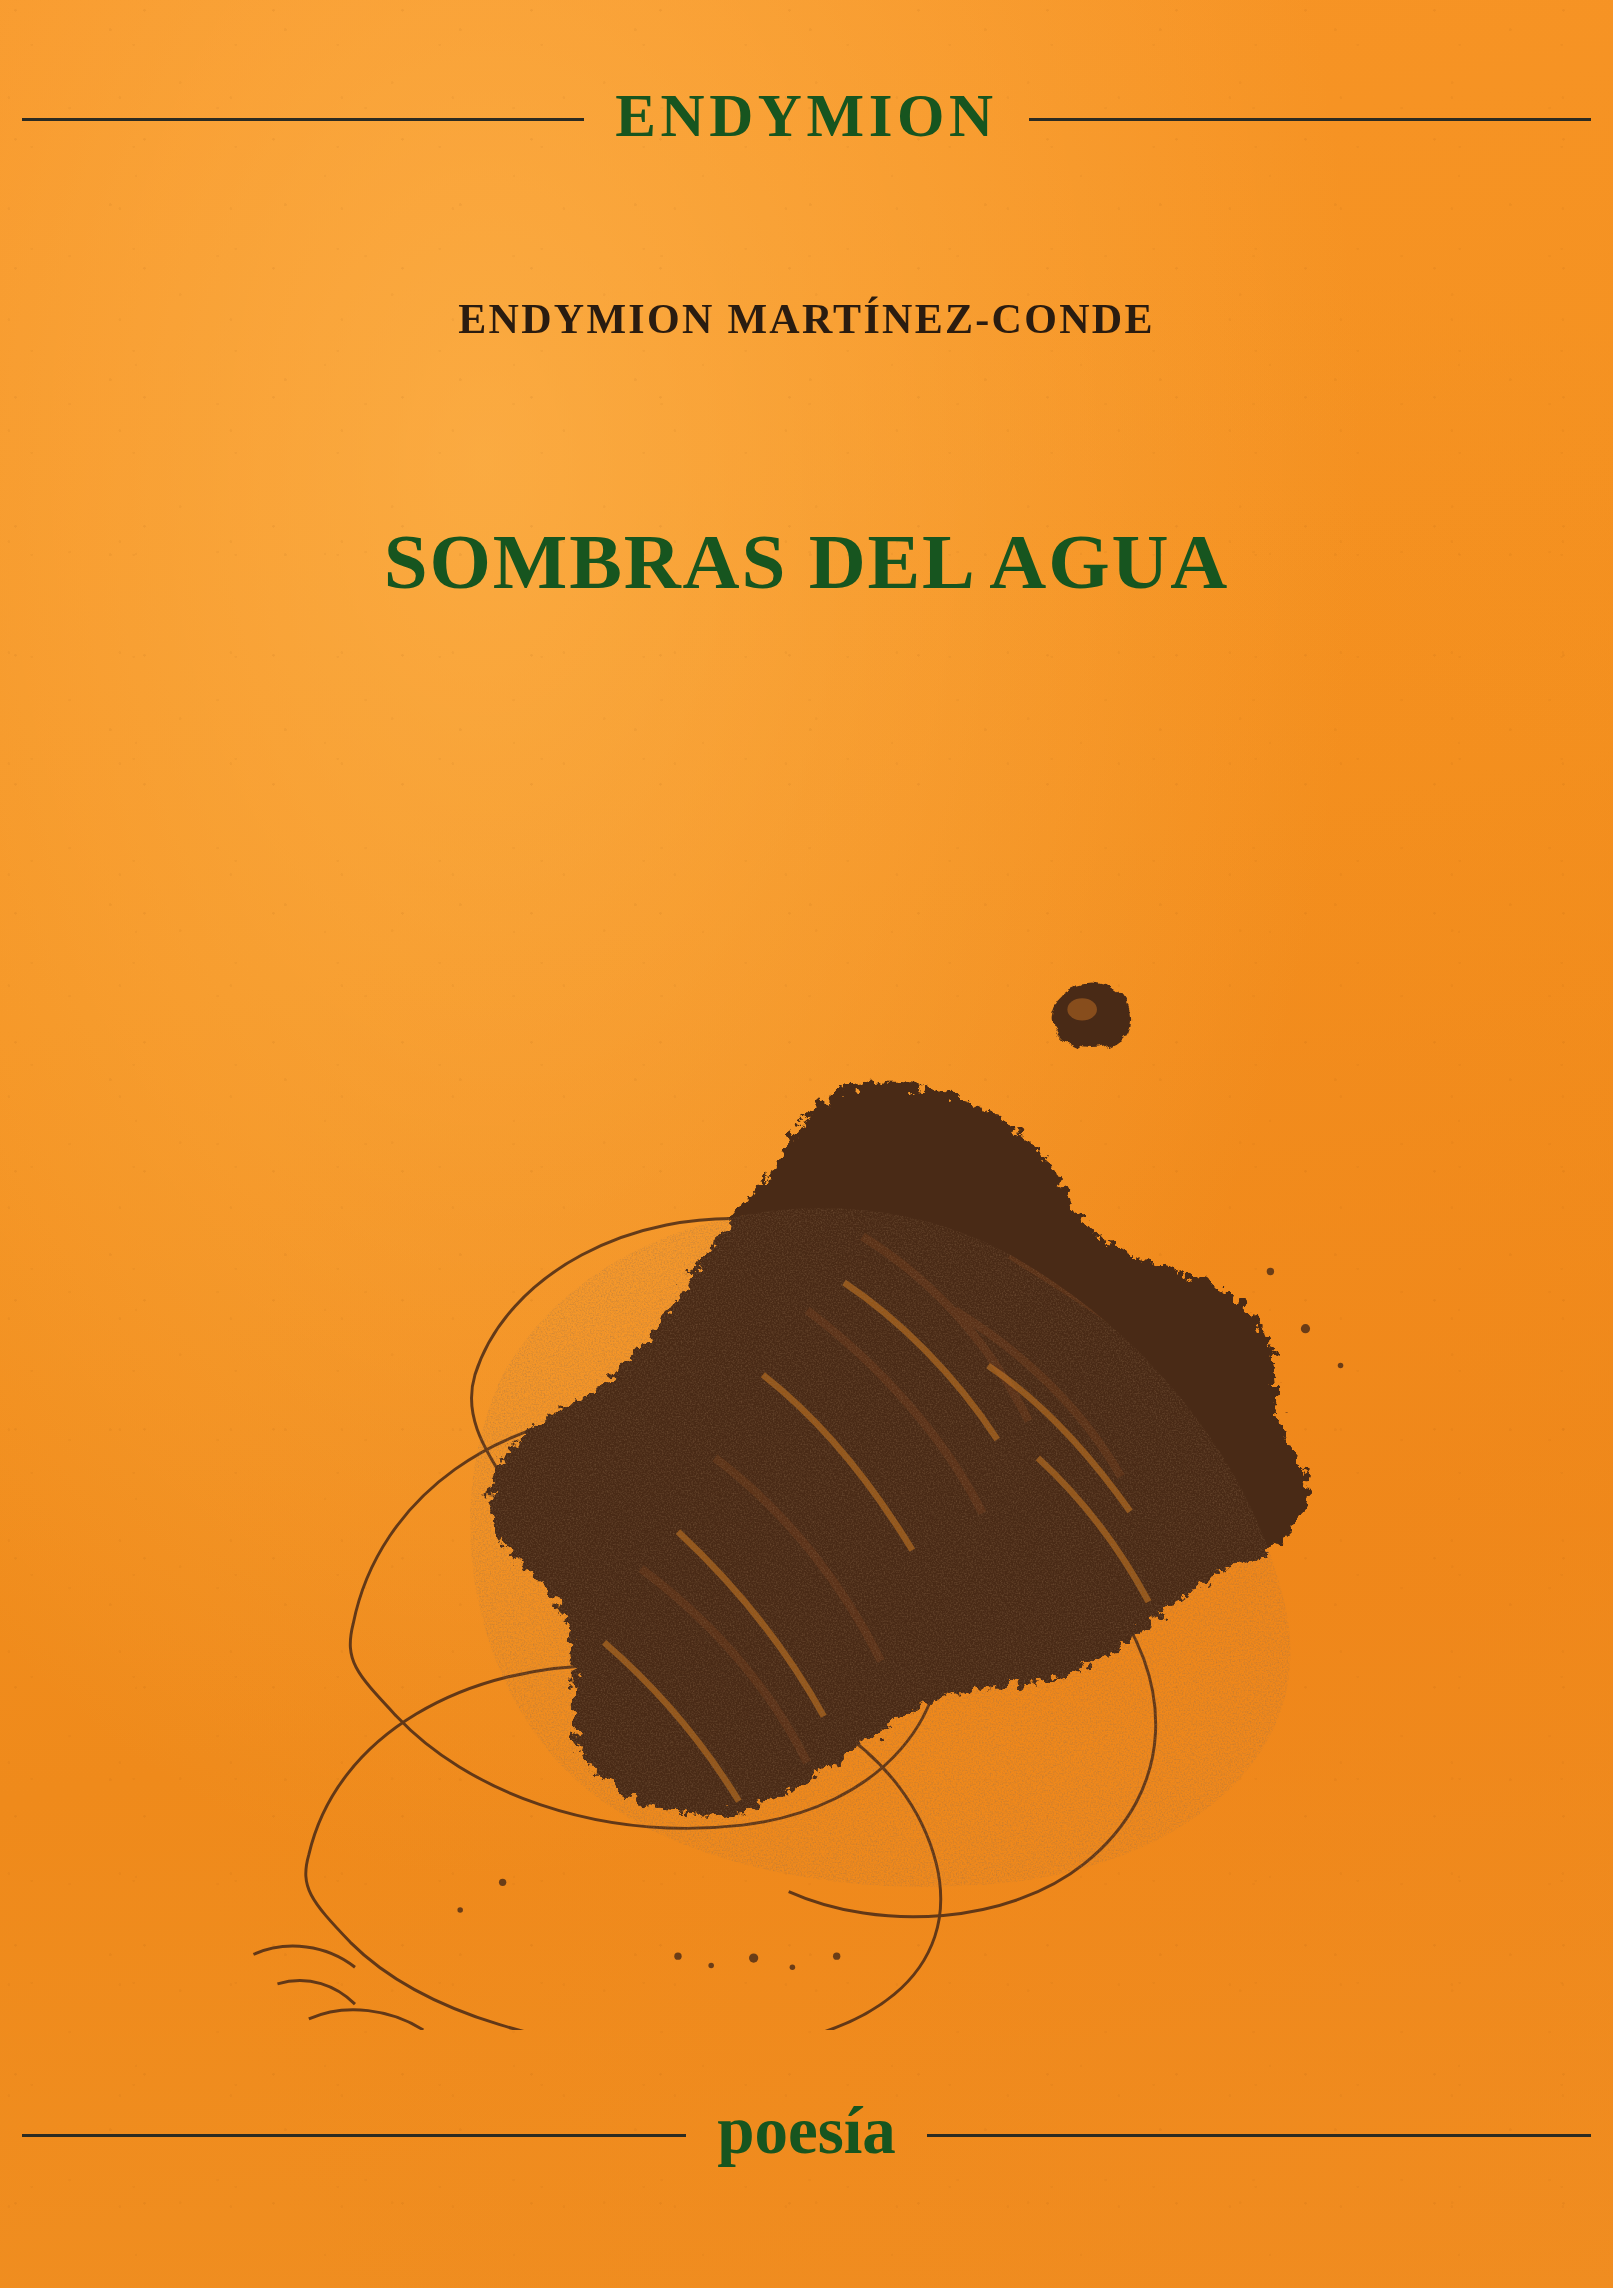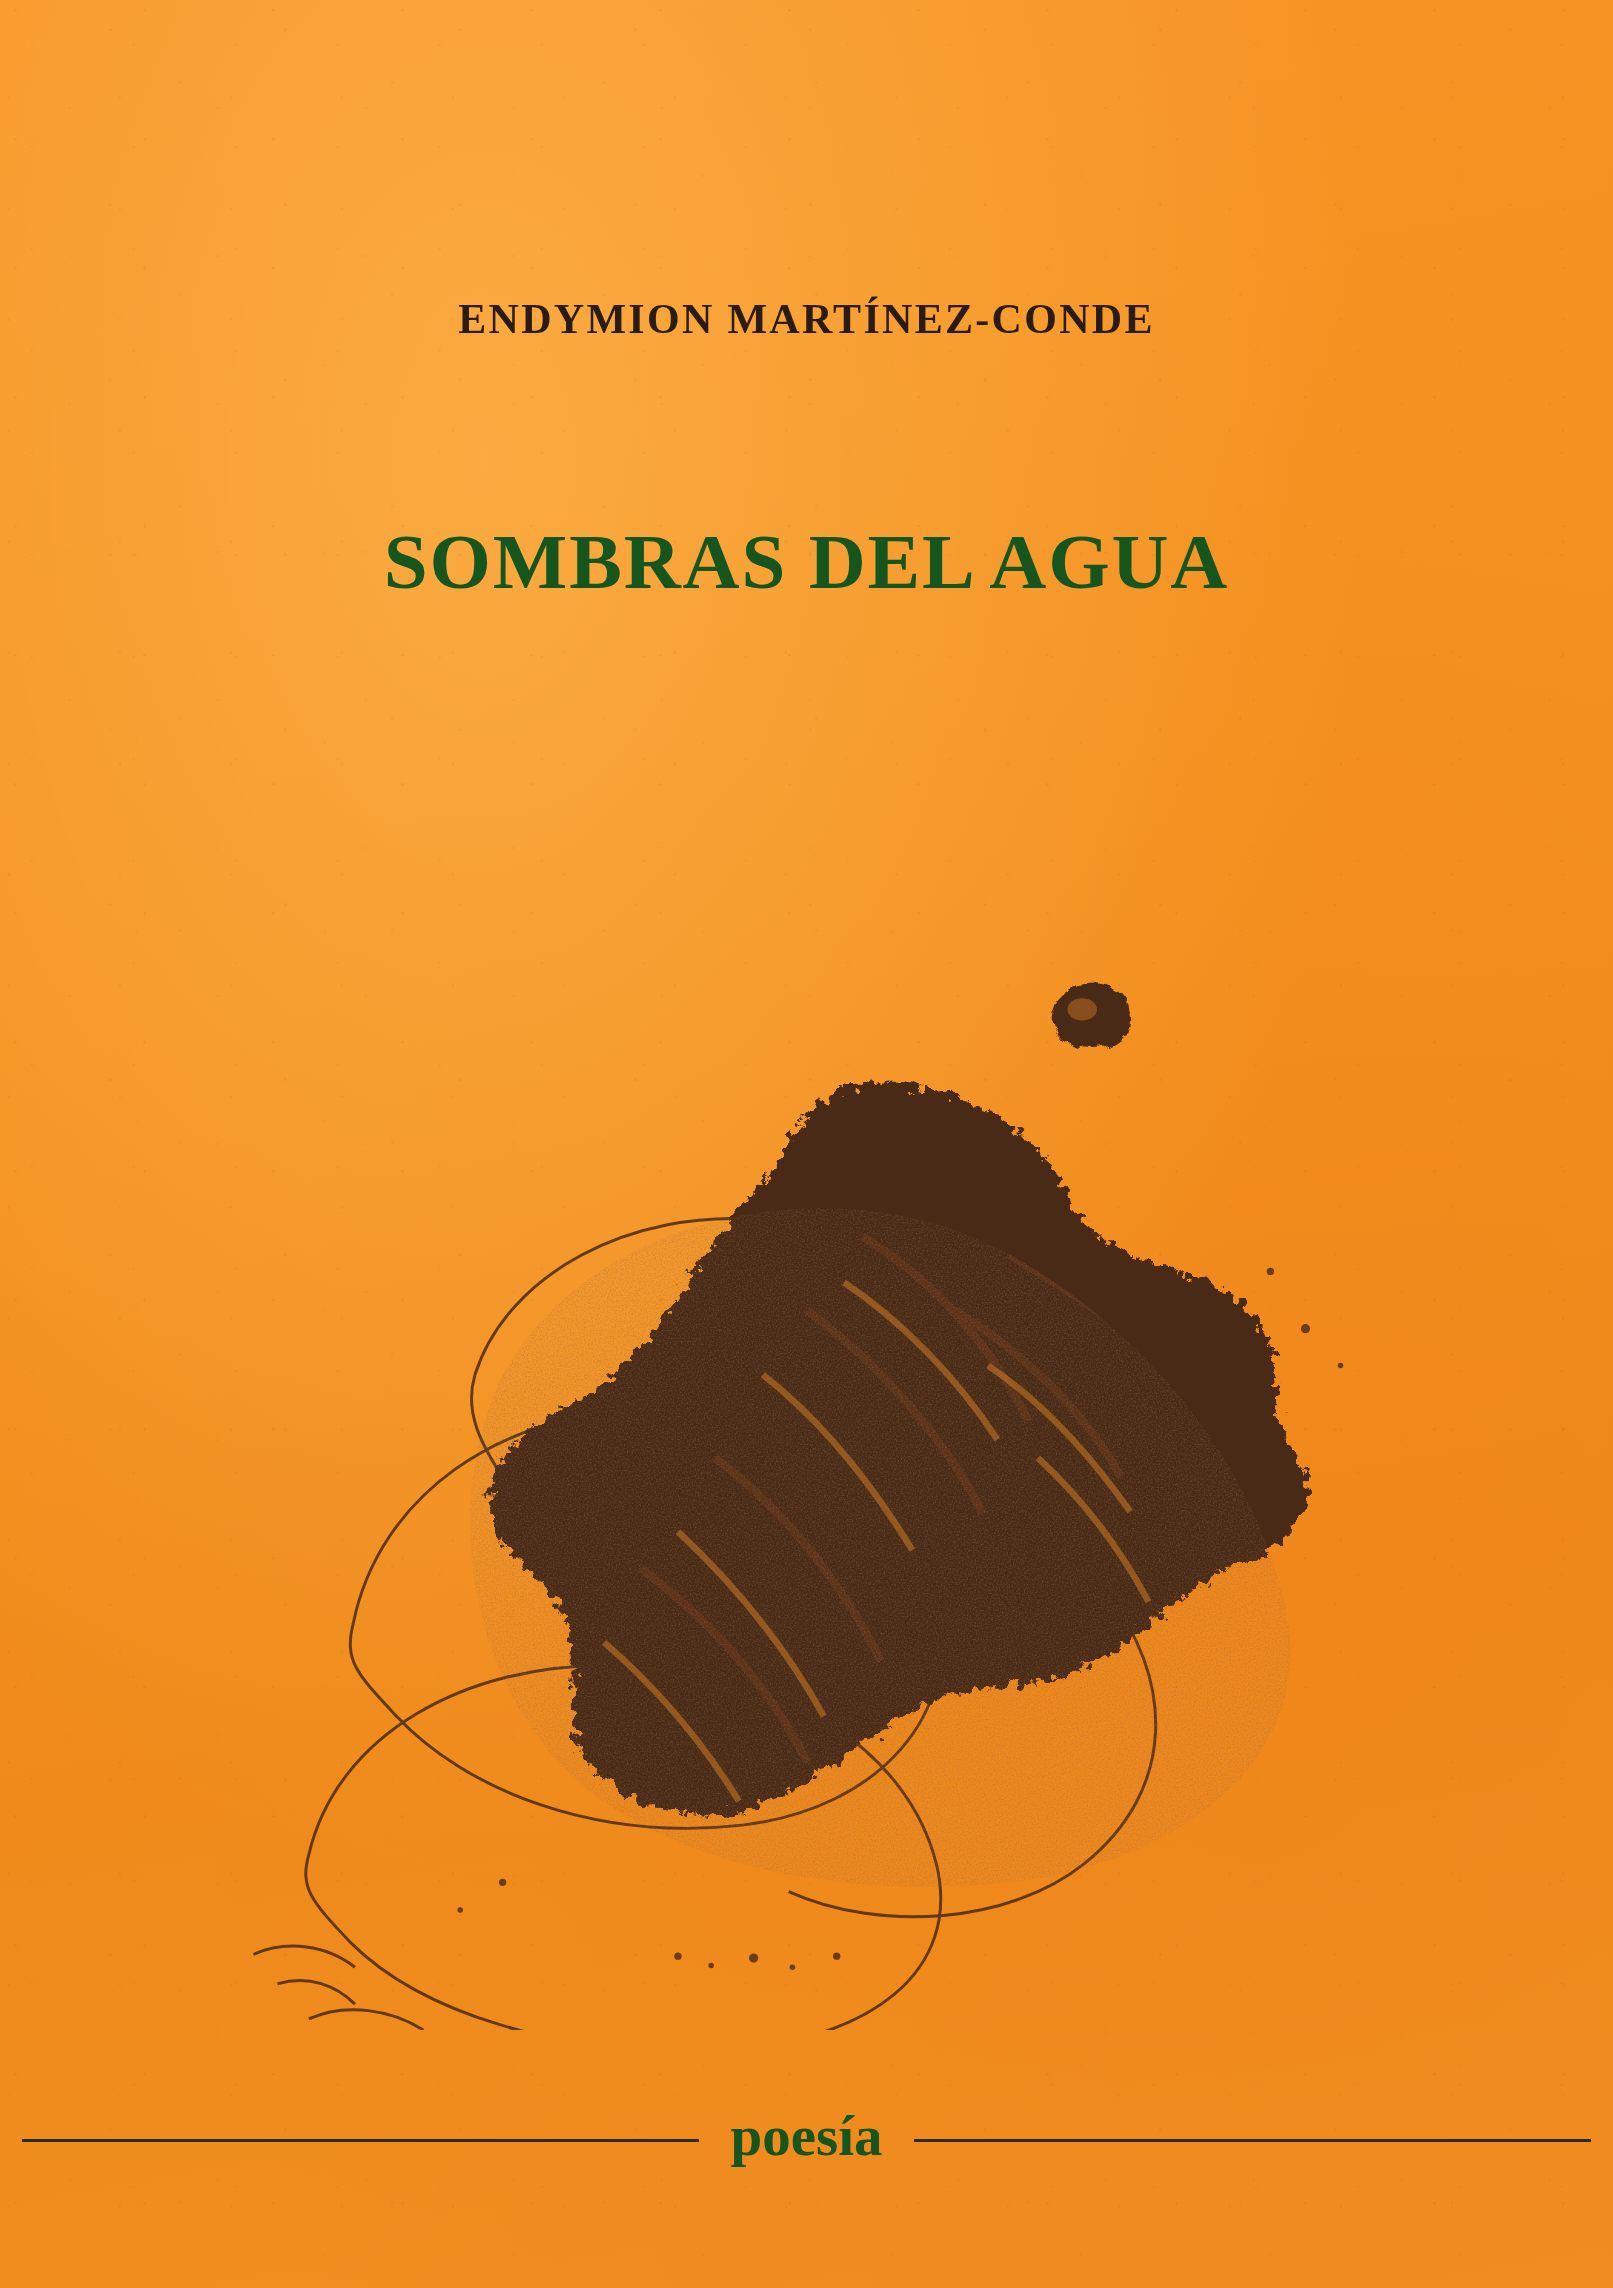--- a/index.html
+++ b/index.html
@@ -111,32 +111,37 @@
     left: 0;
     right: 0;
     display: flex;
     align-items: center;
     padding: 0 22px;
   }
   .genre-name {
     flex: 0 0 auto;
     padding: 0 31px;
     font-family: "Liberation Serif", serif;
-    font-size: 57px;
+    font-size: 67px;
     font-weight: 700;
     color: #17551f;
     line-height: 1;
     transform: translateY(-5.5px);
   }
 </style>
 </head>
 <body>
 
 <div class="cover">
 
+  <div class="series-bar">
+    <div class="rule"></div>
+    <div class="series-name">ENDYMION</div>
+    <div class="rule"></div>
+  </div>
 
   <div class="author">ENDYMION MARTÍNEZ-CONDE</div>
 
   <div class="title">SOMBRAS DEL AGUA</div>
 
   <div class="artwork">
     <svg viewBox="0 0 1350 1140" xmlns="http://www.w3.org/2000/svg" aria-hidden="true">
       <defs>
         <filter id="rough">
           <feTurbulence type="fractalNoise" baseFrequency="0.035" numOctaves="4" seed="7" result="n"></feTurbulence>

